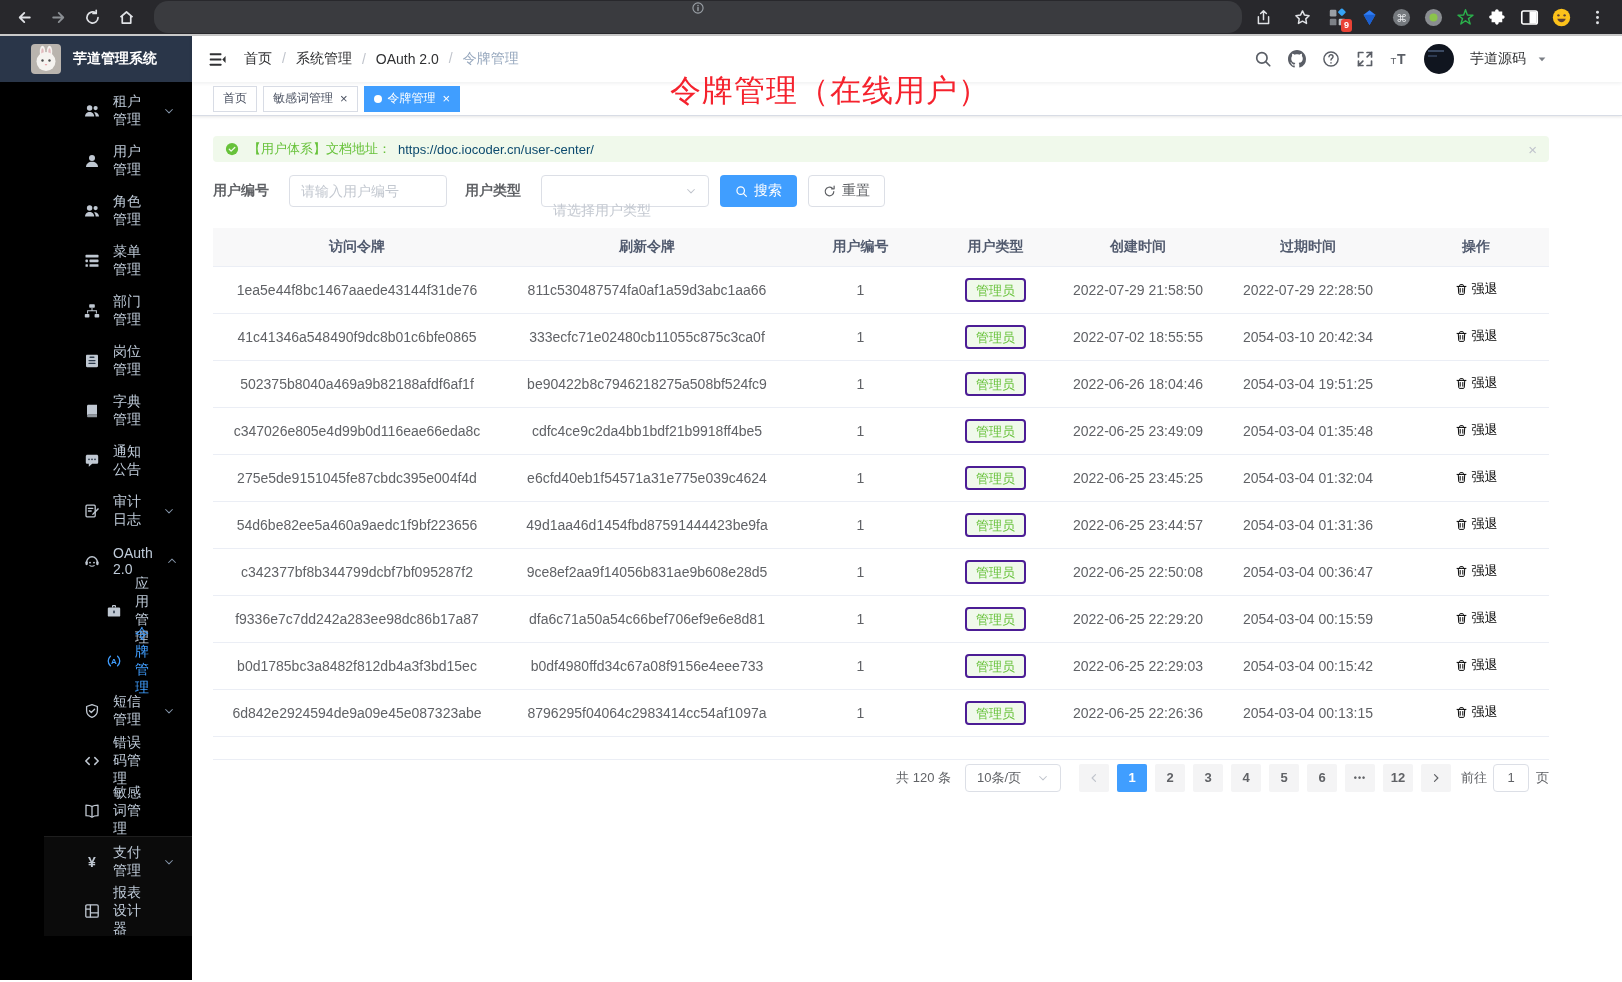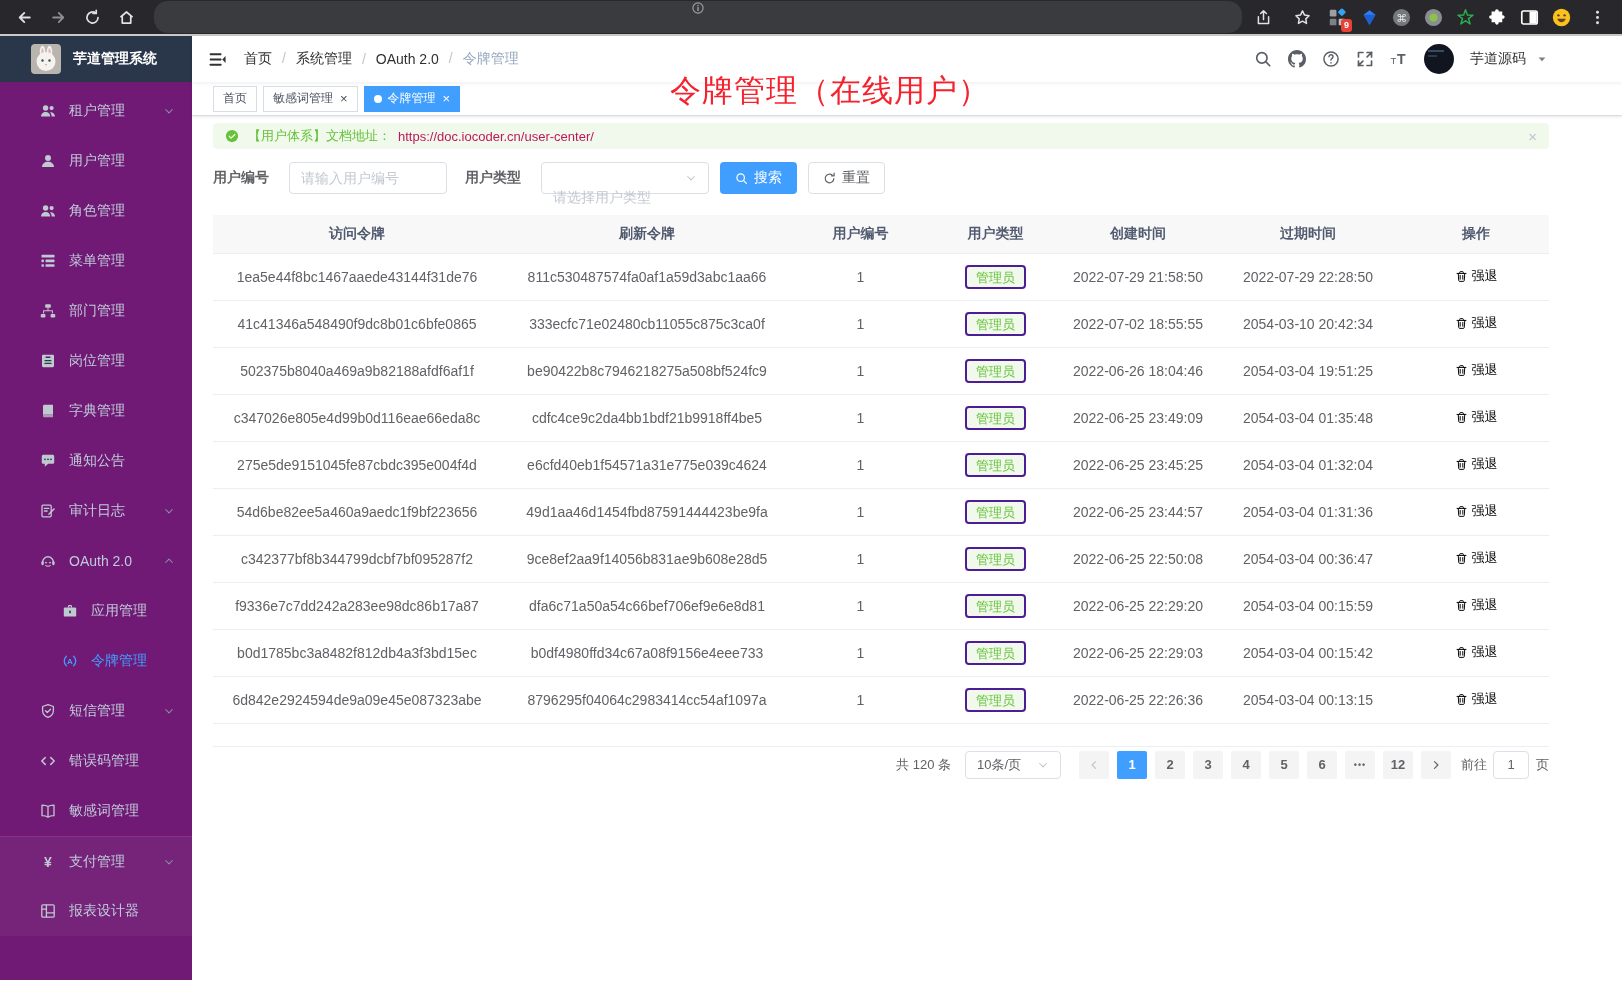--- a/index.html
+++ b/index.html
@@ -22,26 +22,26 @@
   .b-right { margin-left:auto; display:flex; align-items:center; gap:13px; }
   .ext { position:relative; width:19px; height:19px; display:inline-flex; cursor:pointer; }
   .ext svg { width:19px; height:19px; }
   .ext .badge { position:absolute; right:-5px; bottom:-5px; background:#e94235; color:#fff;
     font-size:9px; line-height:9px; padding:2px 3px; border-radius:3px; font-weight:bold; }
 
   
   .app { display:flex; height:944px; }
 
   
-  .sidebar { flex:0 0 192px; background:#701a75; color:#bfcbd9; overflow:hidden; }
+  .sidebar { flex:0 0 192px; background:#000000; color:#bfcbd9; overflow:hidden; }
   .logo { height:46px; display:flex; align-items:center; gap:12px; padding-left:31px; background:#2a3649; }
   .logo-img { width:30px; height:30px; border-radius:4px; overflow:hidden; display:inline-flex; }
   .logo-img svg { width:30px; height:30px; }
   .logo-title { color:#fff; font-size:14px; font-weight:bold; }
-  .side-nav { padding-top:4px; }
+  .side-nav { padding-top:4px;padding-left:44px; }
   .menu-item { height:50px; display:flex; align-items:center; padding-left:40px; gap:13px;
     font-size:14px; cursor:pointer; }
   .menu-item.indent { padding-left:62px; }
   .mi-icon { width:16px; height:16px; display:inline-flex; color:#c0c8d2; flex:0 0 16px; }
   .mi-icon svg { width:16px; height:16px; }
   .menu-item.active, .menu-item.active .mi-icon { color:#409eff; }
   .mi-chevron { margin-left:auto; margin-right:17px; width:12px; height:12px; color:#8494a8; display:inline-flex; }
   .mi-chevron svg { width:12px; height:12px; }
   .menu-item.sec-bottom { background:rgba(255,255,255,.045); }
   .menu-item:not(.sec-bottom) + .menu-item.sec-bottom { border-top:1px solid rgba(255,255,255,.08); }
@@ -74,27 +74,27 @@
   .tag-tab { height:26px; display:inline-flex; align-items:center; padding:0 9px; gap:6px;
     border:1px solid #d8dce5; background:#fff; color:#495060; font-size:12px; cursor:pointer; }
   .tag-tab .dot { display:none; width:8px; height:8px; border-radius:50%; background:#fff; }
   .tag-tab .close { display:none; font-style:normal; font-weight:normal; font-size:13px; line-height:1;
     margin-left:1px; cursor:pointer; }
   .tag-tab.closable .close { display:inline; }
   .tag-tab.active { background:#409eff; border-color:#409eff; color:#fff; }
   .tag-tab.active .dot { display:inline-block; }
 
   
-  .content { flex:1; padding:7px 73px 0 21px; position:relative; }
+  .content { flex:1; padding:20px 73px 0 21px; position:relative; }
 
   .alert { height:26px; background:#f0f9eb; border-radius:4px; display:flex; align-items:center;
     gap:9px; padding:0 12px; font-size:13px; color:#67c23a; }
   .alert-icon { width:14px; height:14px; display:inline-flex; }
   .alert-icon svg { width:14px; height:14px; }
-  .alert-link { color:#be185d; text-decoration:none; cursor:pointer; margin-left:-2px; }
+  .alert-link { color:#0c4a6e; text-decoration:none; cursor:pointer; margin-left:-2px; }
   .alert-close { margin-left:auto; color:#c0c4cc; font-size:15px; cursor:pointer; line-height:1; }
 
   .filters { display:flex; align-items:center; margin-top:13px; font-size:14px; }
   .filters label { font-weight:bold; color:#606266; margin-right:20px; }
   .text-input { width:158px; height:32px; border:1px solid #dcdfe6; border-radius:4px;
     padding:0 11px; font-size:14px; color:#606266; outline:none; margin-right:18px;
     font-family:Liberation Sans, sans-serif; }
   .text-input::placeholder { color:#c3c8d0; }
   .select { width:168px; height:32px; border:1px solid #dcdfe6; border-radius:4px; display:flex;
     align-items:center; justify-content:space-between; padding:0 11px; cursor:pointer; background:#fff; }

